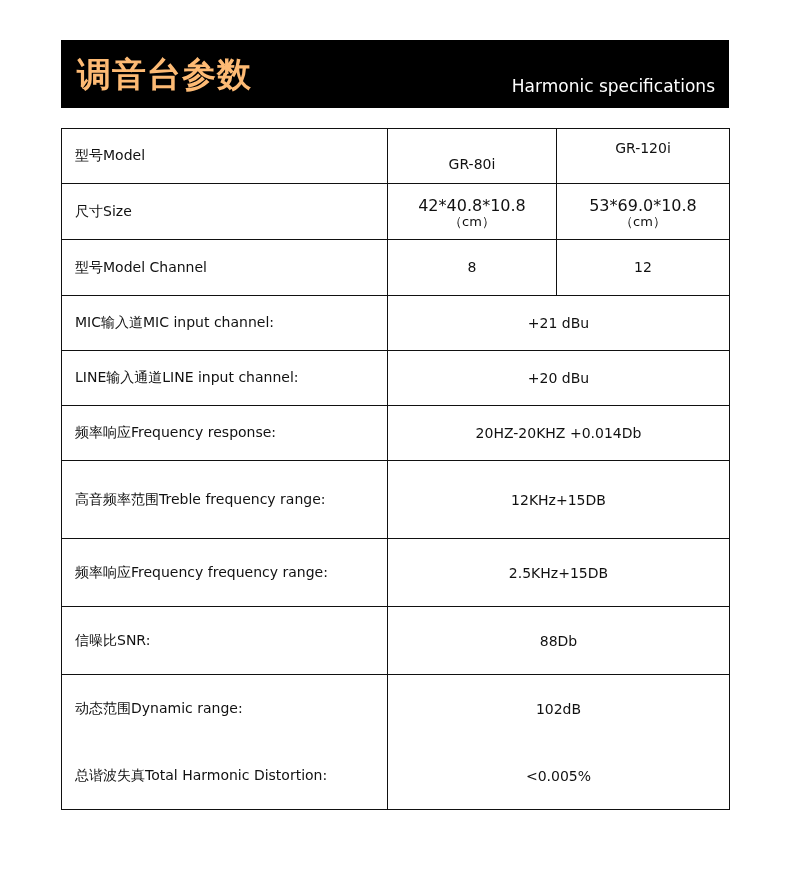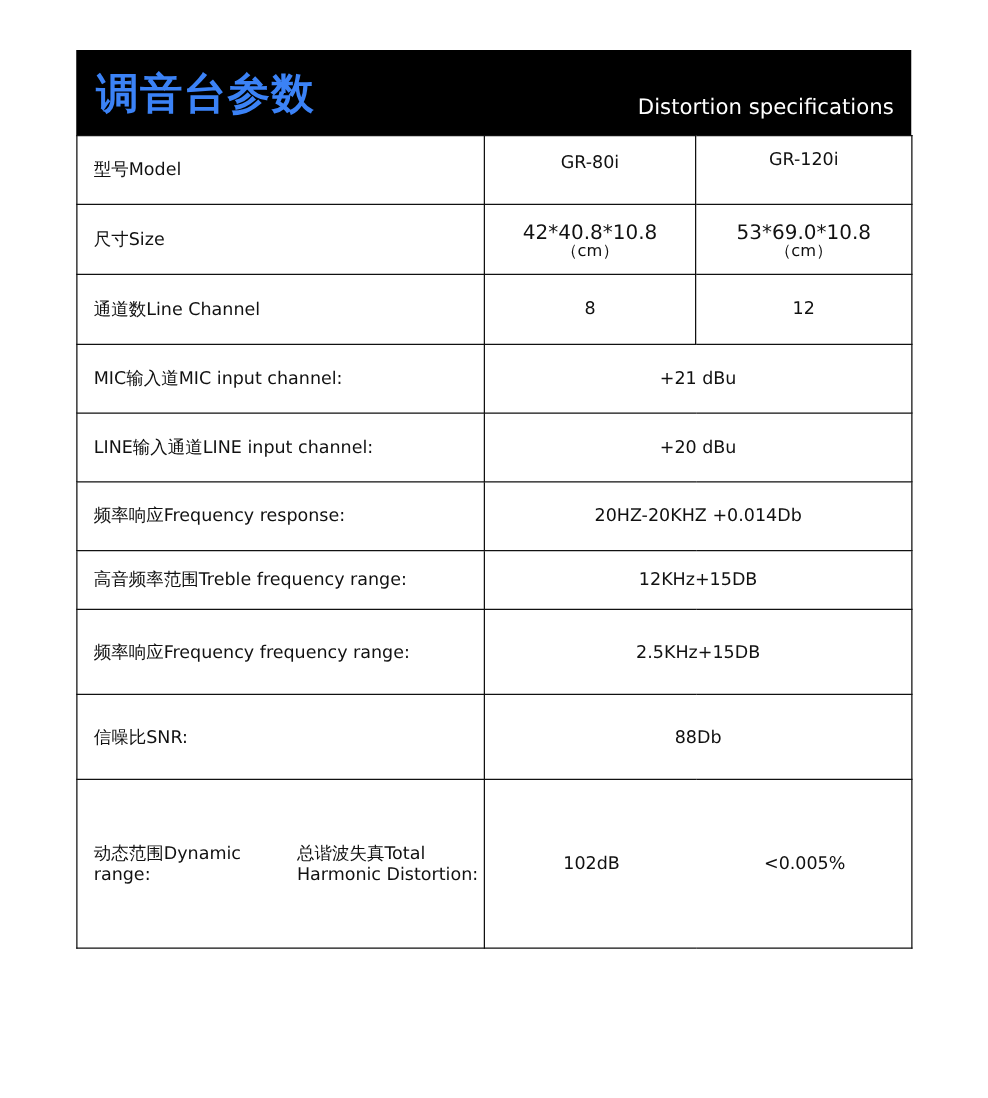--- a/index.html
+++ b/index.html
@@ -1,82 +1,82 @@
 <!DOCTYPE html>
 <html><head>
 <meta charset="utf-8">
 <style>
   html, body { margin: 0; padding: 0; background: #ffffff; }
   body { width: 790px; height: 878px; position: relative; font-family: "DejaVu Sans", "Liberation Sans", sans-serif; color: #111; }
   .sheet { position: absolute; left: 61px; top: 40px; width: 668px; }
   .header { height: 68px; background: #000; position: relative; }
-  .header .title { position: absolute; left: 16px; top: 12px; color: #3b82f6; font-size: 34px; font-weight: bold; letter-spacing: 1px; }
+  .header .title { position: absolute; left: 16px; top: 12px; color: #fdba74; font-size: 34px; font-weight: bold; letter-spacing: 1px; }
   .header .subtitle { position: absolute; right: 14px; bottom: 12px; color: #fff; font-size: 17px; }
-  table { border-collapse: collapse; width: 668px; table-layout: fixed; }
+  table { border-collapse: collapse; width: 668px; table-layout: fixed; margin-top: 20px; }
   td { border: 1.5px solid #111; font-size: 14px; padding: 0; vertical-align: middle; }
   td.label { padding-left: 13px; text-align: left; }
   td.val { text-align: center; }
   .col1 { width: 326px; }
   .col2 { width: 169px; }
   .col3 { width: 173px; }
   .sub { display: block; font-size: 13px; line-height: 13px; }
-  .stack { display: flex; height: 134px; justify-content: center; }
+  .stack { display: flex; flex-direction: column; height: 134px; justify-content: center; }
   .stack div { flex: 1; display: flex; align-items: center; }
   .stack.left div { padding-left: 13px; }
   .stack.center div { justify-content: center; }
 </style>
 </head>
 <body>
 
 <div class="sheet">
   <div class="header">
     <span class="title">调音台参数</span>
-    <span class="subtitle">Distortion specifications</span>
+    <span class="subtitle">Harmonic specifications</span>
   </div>
   <table>
     <colgroup>
         <col class="col1">
         <col class="col2">
         <col class="col3">
       </colgroup>
     <tbody>
         <tr style="height:55px">
       <td class="label">型号Model</td>
-      <td class="val" style="vertical-align:top;padding-top:13px">GR-80i</td>
+      <td class="val" style="vertical-align:top;padding-top:27px">GR-80i</td>
       <td class="val" style="vertical-align:top;padding-top:11px">GR-120i</td>
     </tr>
     <tr style="height:56px">
       <td class="label">尺寸Size</td>
       <td class="val" style="font-size:16px">
         <span>42*40.8*10.8</span>
         <span class="sub">（cm）</span>
       </td>
       <td class="val" style="font-size:16px">
         <span>53*69.0*10.8</span>
         <span class="sub">（cm）</span>
       </td>
     </tr>
     <tr style="height:56px">
-      <td class="label">通道数Line Channel</td>
+      <td class="label">型号Model Channel</td>
       <td class="val" style="vertical-align:top;padding-top:19px">8</td>
       <td class="val" style="vertical-align:top;padding-top:19px">12</td>
     </tr>
     <tr style="height:55px">
       <td class="label">MIC输入道MIC input channel:</td>
       <td class="val" colspan="2">+21 dBu</td>
     </tr>
     <tr style="height:55px">
       <td class="label">LINE输入通道LINE input channel:</td>
       <td class="val" colspan="2">+20 dBu</td>
     </tr>
     <tr style="height:55px">
       <td class="label">频率响应Frequency response:</td>
       <td class="val" colspan="2">20HZ-20KHZ +0.014Db</td>
     </tr>
-    <tr style="height:47px">
+    <tr style="height:78px">
       <td class="label">高音频率范围Treble frequency range:</td>
       <td class="val" colspan="2">12KHz+15DB</td>
     </tr>
     <tr style="height:68px">
       <td class="label">频率响应Frequency frequency range:</td>
       <td class="val" colspan="2">2.5KHz+15DB</td>
     </tr>
     <tr style="height:68px">
       <td class="label">信噪比SNR:</td>
       <td class="val" colspan="2">88Db</td>

